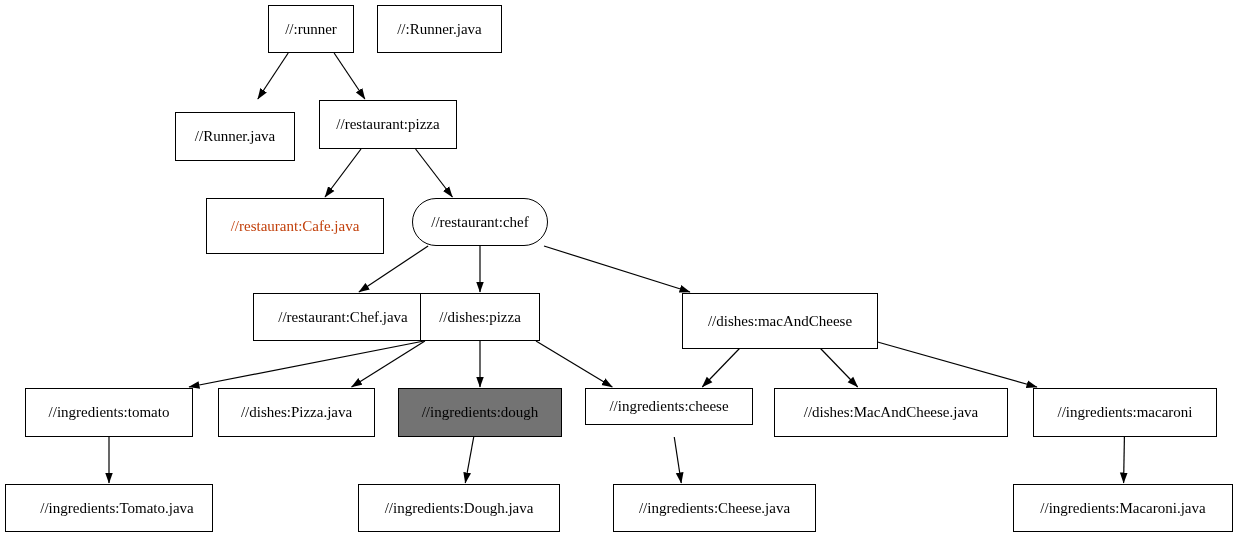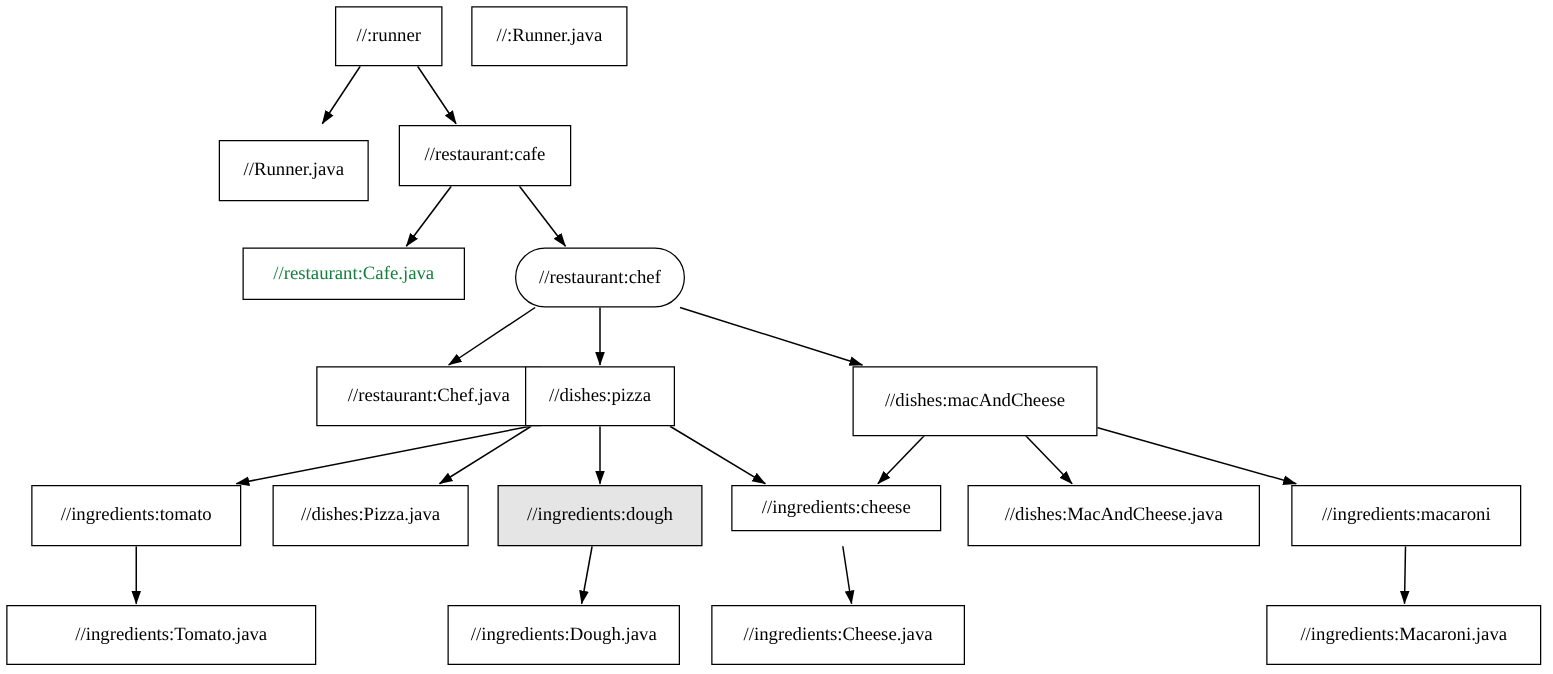--- a/index.html
+++ b/index.html
@@ -64,30 +64,30 @@
         <line x1="109" y1="437" x2="109" y2="483" stroke="#000000" stroke-width="1.2" marker-end="url(#arrowhead)"></line>
         <line x1="473.7" y1="437" x2="465.3" y2="483" stroke="#000000" stroke-width="1.2" marker-end="url(#arrowhead)"></line>
         <line x1="674.25" y1="437" x2="681.25" y2="483" stroke="#000000" stroke-width="1.2" marker-end="url(#arrowhead)"></line>
         <line x1="1124.4" y1="437" x2="1123.6" y2="483" stroke="#000000" stroke-width="1.2" marker-end="url(#arrowhead)"></line>
       </g>
   </svg>
   <div id="node-layer">
       <div class="node" style="left: 268px; top: 5px; width: 86px; height: 48px; border-color: rgb(0, 0, 0); background: rgb(255, 255, 255); color: rgb(0, 0, 0);">//:runner</div>
       <div class="node" style="left: 377px; top: 5px; width: 125px; height: 48px; border-color: rgb(0, 0, 0); background: rgb(255, 255, 255); color: rgb(0, 0, 0);">//:Runner.java</div>
       <div class="node" style="left: 175px; top: 100px; width: 120px; height: 49px; border-color: rgb(0, 0, 0); background: rgb(255, 255, 255); color: rgb(0, 0, 0); margin-top: 12px;">//Runner.java</div>
-      <div class="node" style="left: 319px; top: 100px; width: 138px; height: 49px; border-color: rgb(0, 0, 0); background: rgb(255, 255, 255); color: rgb(0, 0, 0);">//restaurant:cafe</div>
-      <div class="node" style="left: 194px; top: 198px; width: 178px; height: 42px; border-color: rgb(0, 0, 0); background: rgb(255, 255, 255); color: #15803d;">//restaurant:Cafe.java</div>
+      <div class="node" style="left: 319px; top: 100px; width: 138px; height: 49px; border-color: rgb(0, 0, 0); background: rgb(255, 255, 255); color: rgb(0, 0, 0);">//restaurant:pizza</div>
+      <div class="node" style="left: 206px; top: 198px; width: 178px; height: 56px; border-color: rgb(0, 0, 0); background: rgb(255, 255, 255); color: #c2410c;">//restaurant:Cafe.java</div>
       <div class="node" style="left: 412px; top: 198px; width: 136px; height: 48px; border-color: rgb(0, 0, 0); background: rgb(255, 255, 255); color: rgb(0, 0, 0); border-radius: 24px;">//restaurant:chef</div>
       <div class="node" style="left: 217px; top: 293px; width: 180px; height: 48px; border-color: rgb(0, 0, 0); background: rgb(255, 255, 255); color: rgb(0, 0, 0); margin-left: 36px;">//restaurant:Chef.java</div>
       <div class="node" style="left: 420px; top: 293px; width: 120px; height: 48px; border-color: rgb(0, 0, 0); background: rgb(255, 255, 255); color: rgb(0, 0, 0);">//dishes:pizza</div>
       <div class="node" style="left: 682px; top: 293px; width: 196px; height: 56px; border-color: rgb(0, 0, 0); background: rgb(255, 255, 255); color: rgb(0, 0, 0);">//dishes:macAndCheese</div>
       <div class="node" style="left: 25px; top: 388px; width: 168px; height: 49px; border-color: rgb(0, 0, 0); background: rgb(255, 255, 255); color: rgb(0, 0, 0);">//ingredients:tomato</div>
       <div class="node" style="left: 218px; top: 388px; width: 157px; height: 49px; border-color: rgb(0, 0, 0); background: rgb(255, 255, 255); color: rgb(0, 0, 0);">//dishes:Pizza.java</div>
-      <div class="node" style="left: 398px; top: 388px; width: 164px; height: 49px; border-color: rgb(0, 0, 0); background: #e5e5e5; color: rgb(0, 0, 0);">//ingredients:dough</div>
+      <div class="node" style="left: 398px; top: 388px; width: 164px; height: 49px; border-color: rgb(0, 0, 0); background: #737373; color: rgb(0, 0, 0);">//ingredients:dough</div>
       <div class="node" style="left: 585px; top: 388px; width: 168px; height: 37px; border-color: rgb(0, 0, 0); background: rgb(255, 255, 255); color: rgb(0, 0, 0);">//ingredients:cheese</div>
       <div class="node" style="left: 774px; top: 388px; width: 234px; height: 49px; border-color: rgb(0, 0, 0); background: rgb(255, 255, 255); color: rgb(0, 0, 0);">//dishes:MacAndCheese.java</div>
       <div class="node" style="left: 1033px; top: 388px; width: 184px; height: 49px; border-color: rgb(0, 0, 0); background: rgb(255, 255, 255); color: rgb(0, 0, 0);">//ingredients:macaroni</div>
-      <div class="node" style="left: 5px; top: 484px; width: 248px; height: 48px; border-color: rgb(0, 0, 0); background: rgb(255, 255, 255); color: rgb(0, 0, 0); padding-left: 16px;">//ingredients:Tomato.java</div>
-      <div class="node" style="left: 358px; top: 484px; width: 186px; height: 48px; border-color: rgb(0, 0, 0); background: rgb(255, 255, 255); color: rgb(0, 0, 0);">//ingredients:Dough.java</div>
-      <div class="node" style="left: 569px; top: 484px; width: 203px; height: 48px; border-color: rgb(0, 0, 0); background: rgb(255, 255, 255); color: rgb(0, 0, 0);">//ingredients:Cheese.java</div>
+      <div class="node" style="left: 5px; top: 484px; width: 208px; height: 48px; border-color: rgb(0, 0, 0); background: rgb(255, 255, 255); color: rgb(0, 0, 0); padding-left: 16px;">//ingredients:Tomato.java</div>
+      <div class="node" style="left: 358px; top: 484px; width: 202px; height: 48px; border-color: rgb(0, 0, 0); background: rgb(255, 255, 255); color: rgb(0, 0, 0);">//ingredients:Dough.java</div>
+      <div class="node" style="left: 613px; top: 484px; width: 203px; height: 48px; border-color: rgb(0, 0, 0); background: rgb(255, 255, 255); color: rgb(0, 0, 0);">//ingredients:Cheese.java</div>
       <div class="node" style="left: 1013px; top: 484px; width: 220px; height: 48px; border-color: rgb(0, 0, 0); background: rgb(255, 255, 255); color: rgb(0, 0, 0); text-align: right;">//ingredients:Macaroni.java</div>
     </div>
 </div>
 
 </body></html>

